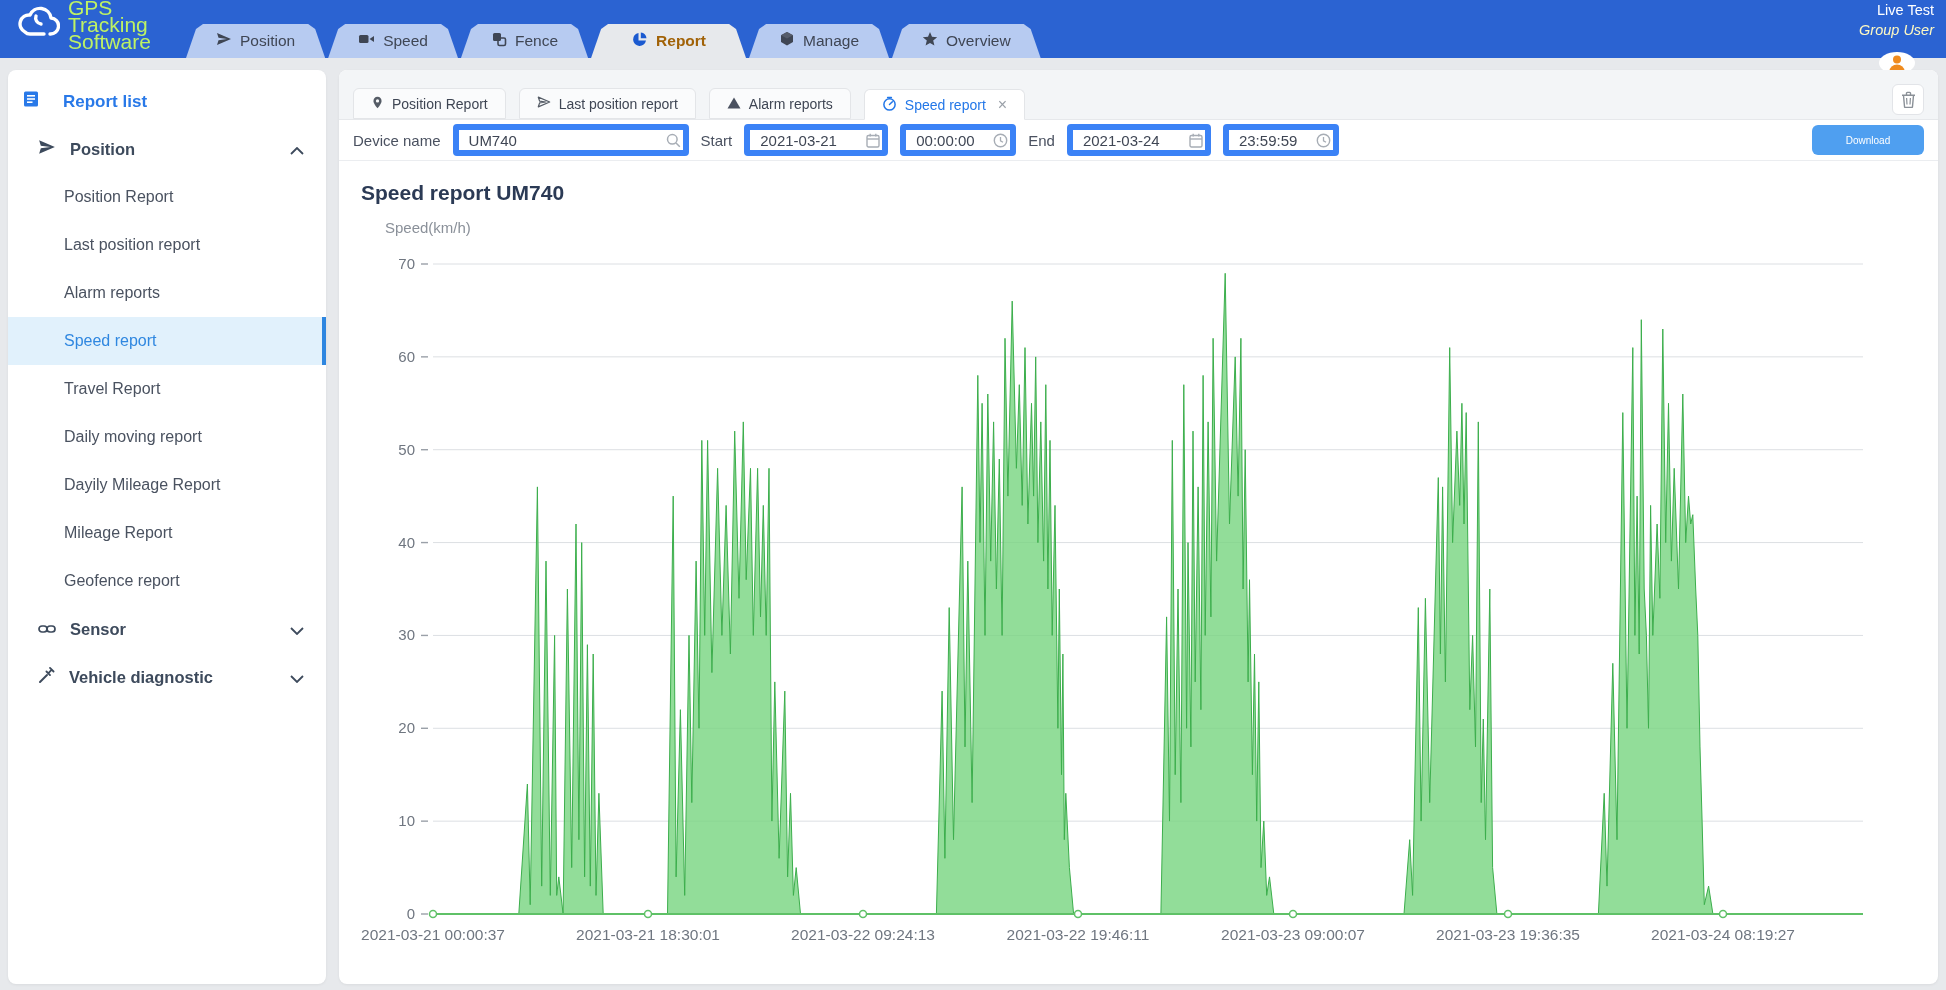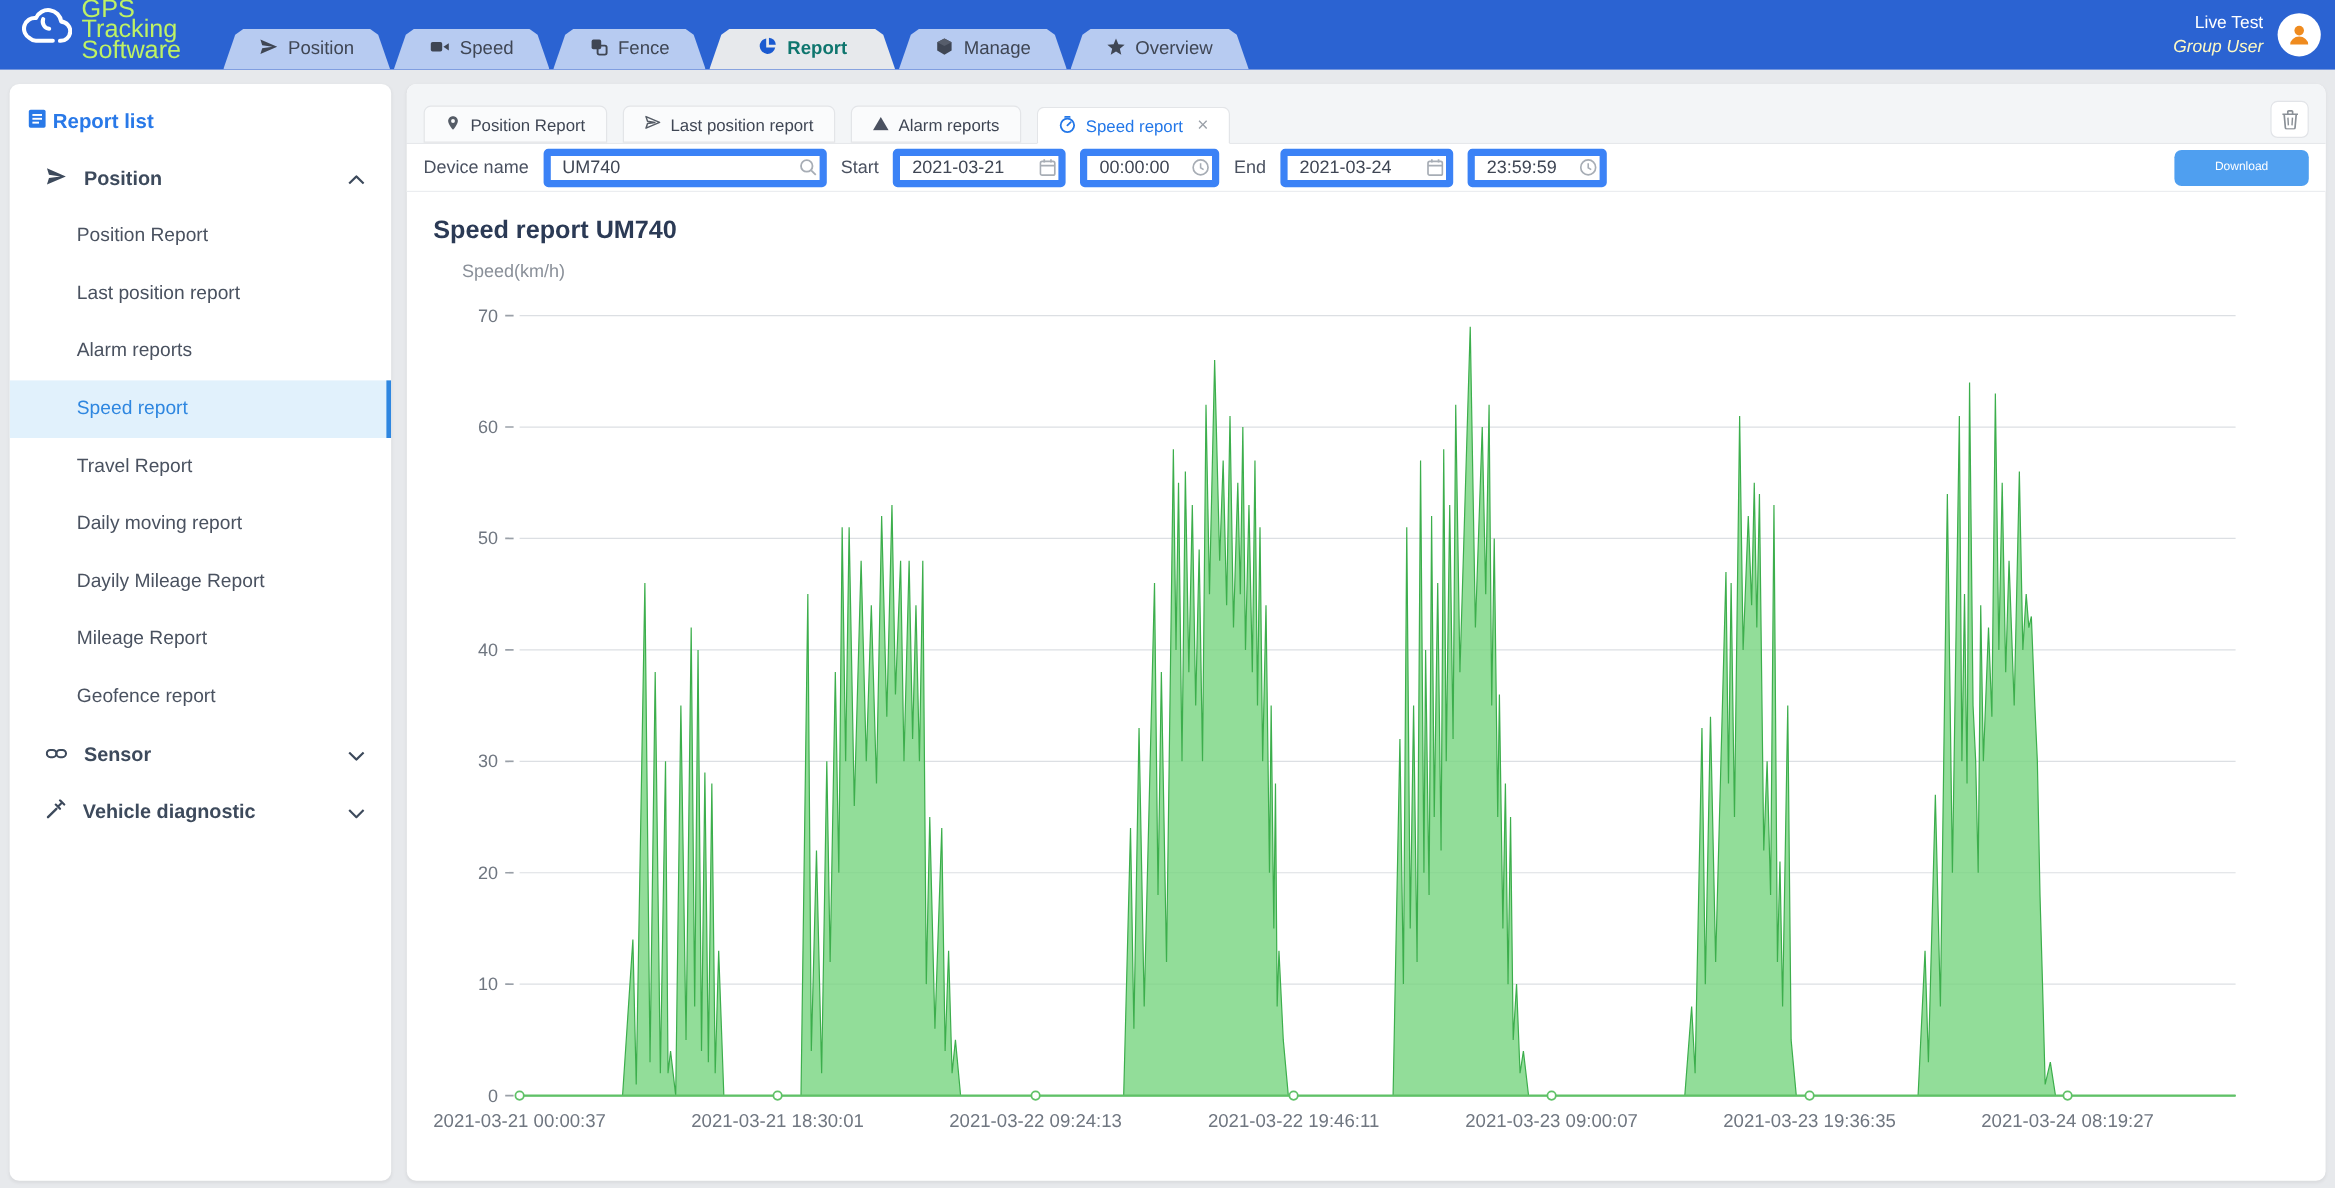--- a/index.html
+++ b/index.html
@@ -7,33 +7,33 @@
     font-family:"Liberation Sans","DejaVu Sans",sans-serif; background:#e7e9ec; }
 
   
   .topnav { height:58px; background:#2b63d2; display:flex; align-items:flex-end; position:relative; }
   .logo { width:186px; display:flex; align-items:center; gap:8px; padding:0 0 10px 14px; align-self:center; }
   .logo-text { color:#bef264; font-size:21px; font-weight:normal; line-height:17px; }
   .navtabs { display:flex; align-items:flex-end; }
   .navtab { height:34px; display:flex; align-items:center; gap:8px; padding:0 30px;
     background:#b7cbf1; color:#3f4654; font-size:15.5px; margin-right:3px;
     clip-path:polygon(0 100%, 10px 5px, 17px 0, calc(100% - 17px) 0, calc(100% - 10px) 5px, 100% 100%); cursor:pointer; }
-  .navtab.active { background:#e7e9ec; color:#0f766e; font-weight:bold; padding:0 40px;margin-top:40px; }
-  .nav-right { position:absolute; right:12px; top:0; height:58px; display:flex; align-items:center; gap:12px; }
+  .navtab.active { background:#e7e9ec; color:#a16207; font-weight:bold; padding:0 40px;margin-top:40px; }
+  .nav-right { position:absolute; right:12px; top:0; height:58px; display:flex; align-items:center; gap:12px;flex-direction:column; }
   .usertext { text-align:right; font-size:14.5px; line-height:20px; }
   .usertext .uname { color:#ffffff; }
   .usertext .urole { color:#fef9c3;font-style:italic; }
   .avatar { width:36px; height:36px; border-radius:50%; background:#fff; display:flex; align-items:center; justify-content:center; }
 
   
   .page { display:flex; gap:13px; padding:12px 8px 6px 8px; height:932px; }
 
   
   .sidebar { width:318px; background:#fff; border-radius:8px; box-shadow:0 1px 3px rgba(0,0,0,.06); padding-top:6px; overflow:hidden; }
-  .rl-header { display:flex; align-items:center; gap:4px; padding:14px 14px 12px 14px; color:#2979e8; font-size:17px; font-weight:bold; }
+  .rl-header { display:flex; align-items:center; gap:23px; padding:14px 14px 12px 14px; color:#2979e8; font-size:17px; font-weight:bold; }
   .sec-row { display:flex; align-items:center; gap:14px; padding:0 22px 0 30px; height:48px; color:#3d4a5c; font-size:16.5px; font-weight:bold; cursor:pointer; }
   .sec-row .grow { flex:1; }
   .item-row { display:flex; align-items:center; height:48px; padding-left:56px; color:#4a5260; font-size:16px; cursor:pointer; }
   .item-row.selected { background:#e1f1fc; color:#2f87e0; border-right:4px solid #2e86e0; }
 
   
   .main { flex:1; background:#fff; border-radius:8px; box-shadow:0 1px 3px rgba(0,0,0,.06); display:flex; flex-direction:column; }
   .tabbar { background:#f3f5f7; border-radius:8px 8px 0 0; border-bottom:1px solid #e6e8eb;
     display:flex; align-items:flex-end; gap:13px; padding:14px 14px 0 14px; position:relative; }
   .dtab { height:31px; display:flex; align-items:center; gap:8px; padding:0 17px; background:#fafbfc;

